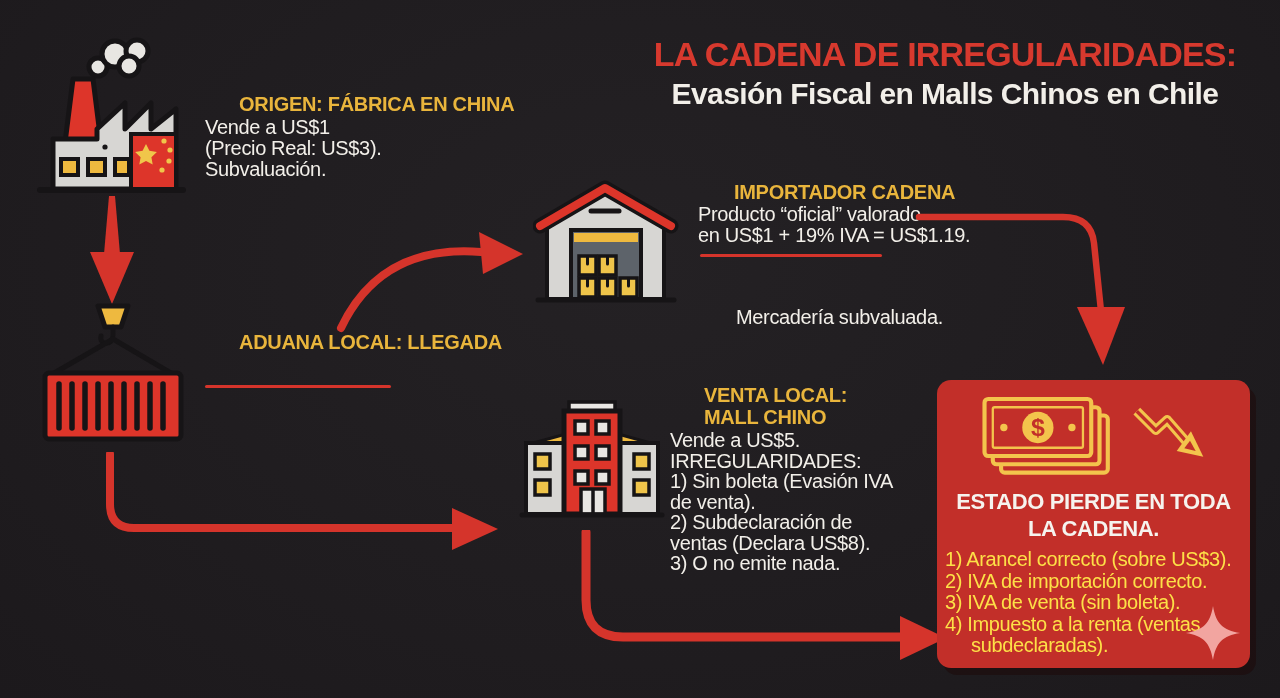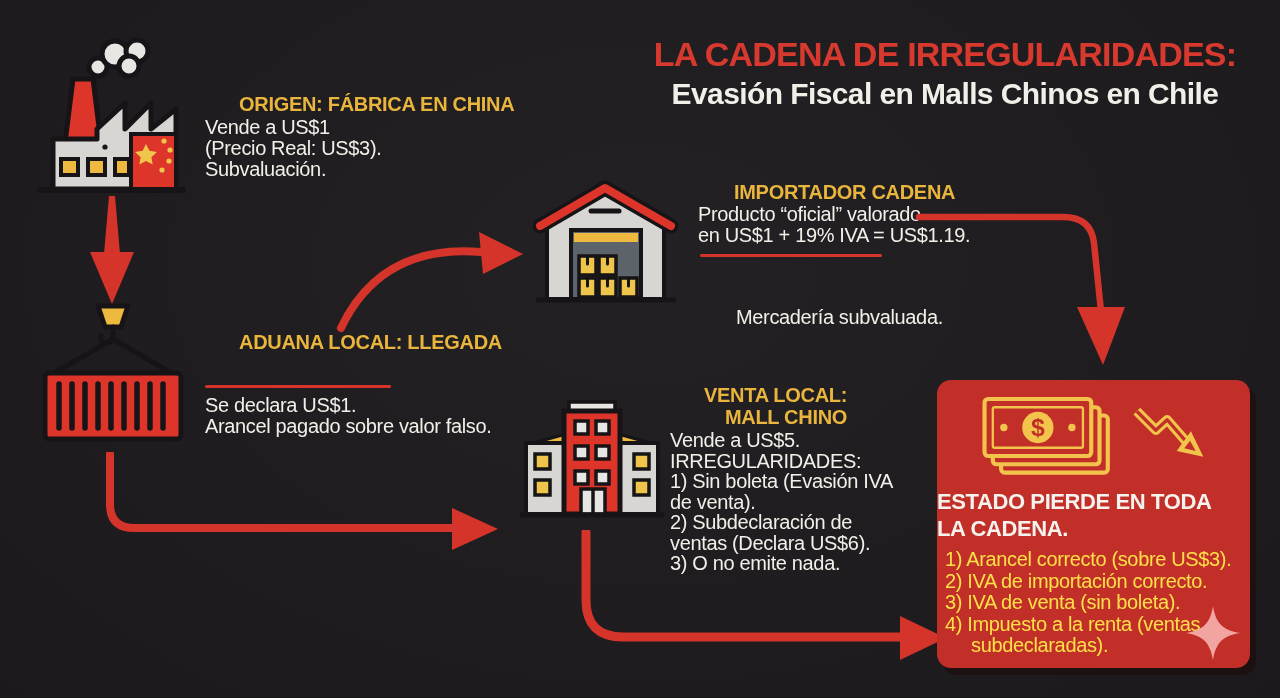--- a/index.html
+++ b/index.html
@@ -25,21 +25,21 @@
   .node-body{
     color:#f2efe9;font-size:20px;line-height:21px;letter-spacing:-0.35px;
   }
   .divider{height:3px;background:#d5342b;border-radius:2px;}
   .estado-box{
     left:937px;top:380px;width:313px;height:288px;border-radius:14px;
     background:#c22f29;box-shadow:6px 7px 0 rgba(30,10,10,0.55);
   }
   .estado-icons{display:flex;justify-content:center;align-items:flex-start;gap:16px;padding-top:15px;}
   .estado-heading{
-    margin-top:5px;color:#f6f3ee;font-weight:bold;
+    margin-top:5px;text-align:center;color:#f6f3ee;font-weight:bold;
     font-size:22px;line-height:27px;letter-spacing:-0.4px;white-space:pre-line;
   }
   .estado-items{
     margin:7px 14px 0 8px;color:#fde047;font-size:20px;line-height:21.5px;
     letter-spacing:-0.35px;white-space:pre-wrap;
   }
 </style>
 </head>
 <body>
 
@@ -97,22 +97,20 @@
       <line x1="76" y1="82" x2="76" y2="126"></line>
       <line x1="89" y1="82" x2="89" y2="126"></line>
       <line x1="102" y1="82" x2="102" y2="126"></line>
       <line x1="115" y1="82" x2="115" y2="126"></line>
       <line x1="128" y1="82" x2="128" y2="126"></line>
     </g>
   </svg>
 
   <div class="abs node-heading" style="left:205px;top:331px;">ADUANA LOCAL: LLEGADA</div>
   <div class="abs divider" style="left:205px;top:385px;width:186px;"></div>
-  <div class="abs node-body pre" style="left:205px;top:395px;">Se declara US$1.
-Arancel pagado sobre valor falso.</div>
 
   <svg class="abs" style="left:333px;top:222px;" width="196" height="112" viewBox="0 0 196 112">
     <path d="M8,106 Q48,22 148,30" fill="none" stroke="#d5342b" stroke-width="8" stroke-linecap="round"></path>
     <polygon points="146,10 190,32 150,52" fill="#d5342b"></polygon>
   </svg>
 
   <svg class="abs" style="left:533px;top:178px;" width="146" height="130" viewBox="0 0 146 130">
     <polygon points="14,48 72,14 131,48 131,121 14,121" fill="#d7d6d3" stroke="#161416" stroke-width="4" stroke-linejoin="round"></polygon>
     <path d="M7,48 L72,10 L138,48" fill="none" stroke="#161416" stroke-width="15" stroke-linecap="round" stroke-linejoin="round"></path>
     <path d="M7,48 L72,10 L138,48" fill="none" stroke="#dd352a" stroke-width="8" stroke-linecap="round" stroke-linejoin="round"></path>
@@ -166,28 +164,28 @@
       <rect x="57" y="64" width="13" height="13"></rect>
       <rect x="78" y="64" width="13" height="13"></rect>
       <rect x="57" y="89" width="13" height="13"></rect>
       <rect x="78" y="89" width="13" height="13"></rect>
     </g>
     <rect x="63" y="107" width="24" height="25" fill="#e8e6e2" stroke="#161416" stroke-width="3.5"></rect>
     <line x1="75" y1="107" x2="75" y2="132" stroke="#161416" stroke-width="3.5"></line>
     <line x1="4" y1="133" x2="144" y2="133" stroke="#161416" stroke-width="5" stroke-linecap="round"></line>
   </svg>
 
-  <div class="abs node-heading pre" style="left:670px;top:384px;line-height:22px;text-align:right;">VENTA LOCAL:
+  <div class="abs node-heading pre" style="left:670px;top:384px;line-height:22px;">VENTA LOCAL:
 MALL CHINO</div>
   <div class="abs node-body pre" style="left:670px;top:430px;line-height:20.5px;">Vende a US$5.
 IRREGULARIDADES:
 1) Sin boleta (Evasión IVA
 de venta).
 2) Subdeclaración de
-ventas (Declara US$6).
+ventas (Declara US$8).
 3) O no emite nada.</div>
 
   <svg class="abs" style="left:98px;top:452px;" width="405" height="100" viewBox="0 0 405 100">
     <path d="M12,2 L12,52 Q12,76 36,76 L358,76" fill="none" stroke="#d5342b" stroke-width="8" stroke-linecap="round"></path>
     <polygon points="354,56 400,77 354,98" fill="#d5342b"></polygon>
   </svg>
 
   <svg class="abs" style="left:578px;top:530px;" width="380" height="132" viewBox="0 0 380 132">
     <path d="M8,2 L8,70 Q8,107 45,107 L330,107" fill="none" stroke="#d5342b" stroke-width="9" stroke-linecap="round"></path>
     <polygon points="322,86 368,108 322,130" fill="#d5342b"></polygon>

